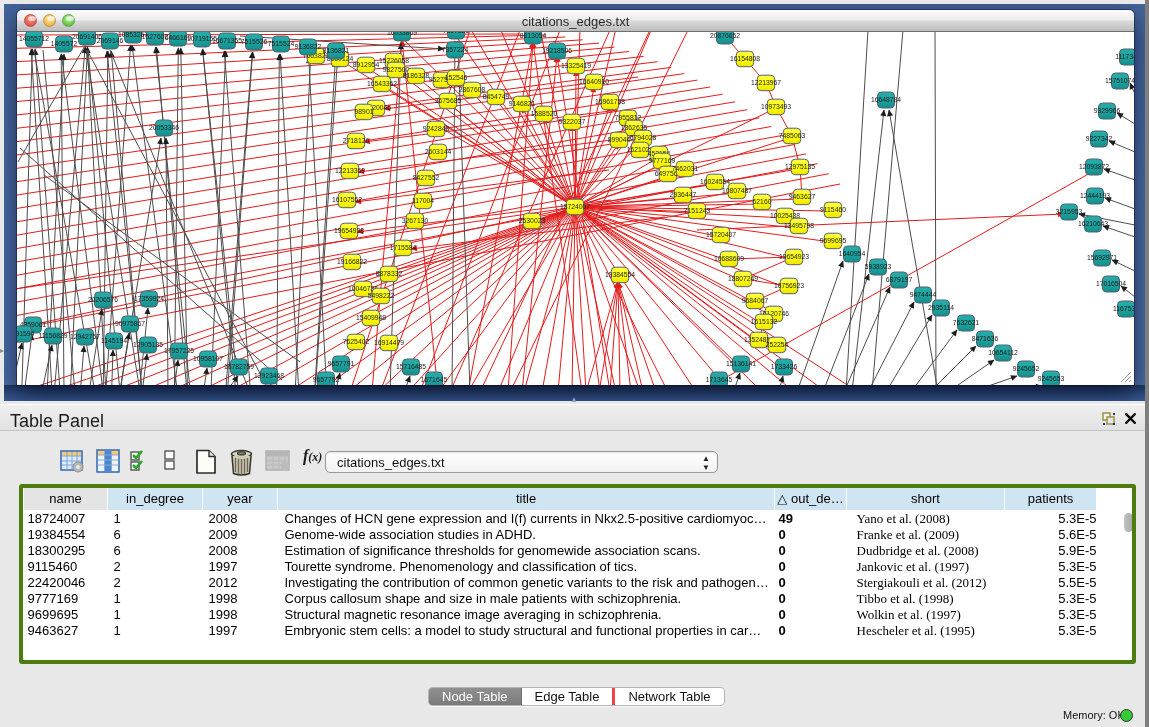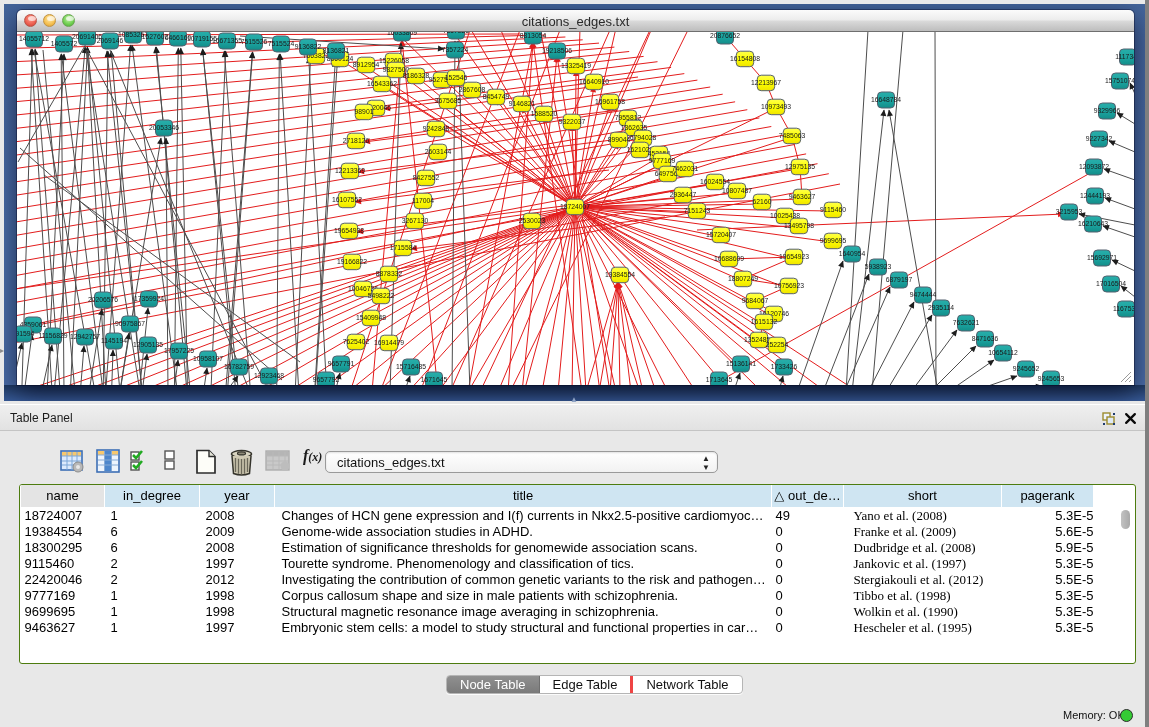--- a/index.html
+++ b/index.html
@@ -28,56 +28,56 @@
 #tlg { left:45px; background:radial-gradient(circle at 50% 35%, #c5f0a8, #6ecf4f 60%, #4da335); border:1px solid #6aa353;}
 #canvas { position:absolute; left:0; top:22px; width:1117px; height:353px; background:#ffffff; overflow:hidden; }
 
 
 #chev { position:absolute; left:0px; top:346px; width:6px; height:9px; color:#8a8a8a; font-size:8px; z-index:6;}
 
 
 #bottom { position:absolute; left:0; top:401px; width:1145px; height:326px; background:#e8e8e8; }
 #tphead { position:absolute; left:0; top:3px; width:100%; height:27px;
   background:linear-gradient(180deg,#efefef,#e2e2e2); border-top:1px solid #fff; border-bottom:1px solid #c4c4c4; }
-#tphead .t { position:absolute; left:10px; top:6px; font-size:12px; color:#1c1c1c; }
+#tphead .t { position:absolute; left:10px; top:6px; font-size:18px; color:#1c1c1c; }
 #tpfloat { position:absolute; left:1102px; top:7px; width:14px; height:14px; }
 #tpclose { position:absolute; left:1124px; top:7px; width:13px; height:13px; }
 
 
 #toolbar { position:absolute; left:0; top:31px; width:100%; height:50px;margin-left:39px; }
 .ticon { position:absolute; top:17px; }
 #dropdown { position:absolute; left:286px; top:19px; width:393px; height:22px; background:linear-gradient(180deg,#ffffff,#f2f2f2);
   border:1px solid #9a9a9a; border-radius:5px; box-shadow:inset 0 1px 2px rgba(0,0,0,0.12); }
 #dropdown .dt { position:absolute; left:11px; top:3px; font-size:13px; color:#111; }
 #dropdown .ar { position:absolute; right:7px; top:2px; font-size:8px; color:#222; line-height:9px; text-align:center; }
 
 
 #tablebox { position:absolute; left:19px; top:83px; width:1117px; height:180px; background:#fff;
-  border:1px solid #4d7c0f; border-radius:3px; overflow:hidden; }
+  border:4px solid #4d7c0f; border-radius:3px; overflow:hidden; }
 table#grid { border-collapse:collapse; table-layout:fixed; width:1073px; font-size:13px; color:#000; }
 #grid th { height:22px; background:#cfe5f2; border:1px solid #ffffff; border-top:none;
   font-weight:normal; font-size:13px; padding:0; }
 #grid th.c1 { background:#e4e4e4; }
 #grid td { height:15.9px; padding:0 0 0 4px; white-space:nowrap; overflow:hidden; font-size:13px; }
 #grid col.c1 { width:84px; } #grid col.c2 { width:95px; } #grid col.c3 { width:75px; }
 #grid col.c4 { width:497px; } #grid col.c5 { width:72px; } #grid col.c6 { width:158px; }
 #grid col.c7 { width:92px; }
 #grid td.c1 { padding-left:4px; }
 #grid td.c2 { padding-left:6px; }
 #grid td.c3 { padding-left:6px; }
 #grid td.c4 { padding-left:7px; }
-#grid td.c5 { padding-left:4px; }
+#grid td.c5 { padding-left:4px;font-weight:bold; }
 #grid td.c6 { padding-left:10px;font-family:Liberation Serif, serif; }
 #grid td.c7 { padding-left:5px;text-align:right; }
 #vthumb { position:absolute; left:1101px; top:25px; width:9px; height:19px; background:linear-gradient(90deg,#c2c2c2,#a8a8a8); border-radius:5px; }
 
 
-#tabs { position:absolute; left:428px; top:274px; height:19px; display:flex;
+#tabs { position:absolute; left:428px; top:286px; height:19px; display:flex;
   border:1px solid #b5b5b5; border-radius:4px; overflow:hidden; background:#fff;
-  box-shadow:0 1px 0 rgba(255,255,255,0.8);margin-left:18px; }
+  box-shadow:0 1px 0 rgba(255,255,255,0.8); }
 #tabs .seg { font-size:13px; padding:1px 13px 0 13px; color:#111; border-right:3px solid #ef4444; }
 #tabs .seg.sel { background:linear-gradient(180deg,#909090,#7a7a7a); color:#fff; border-right:1px solid #6f6f6f; }
 #tabs .seg:last-child { border-right:none; }
 
 #memory { position:absolute; left:1063px; top:308px; font-size:11px; color:#111; }
 #memdot { position:absolute; left:1120px; top:308px; width:13px; height:13px; border-radius:50%;
   background:#35cb35; border:1px solid #2d2d2d; }
 
 
 #nub { position:absolute; left:570px; top:395px; width:10px; height:6px; color:#8fa3c4; font-size:8px; z-index:7; }
@@ -991,21 +991,21 @@
           <col class="c7">
         </colgroup>
       <tbody>
           <tr>
             <th class="c1">name</th>
             <th class="c2">in_degree</th>
             <th class="c3">year</th>
             <th class="c4">title</th>
             <th class="c5">△ out_de…</th>
             <th class="c6">short</th>
-            <th class="c7">pagerank</th>
+            <th class="c7">patients</th>
           </tr>
       <tr>
             <td class="c1">18724007</td>
             <td class="c2">1</td>
             <td class="c3">2008</td>
             <td class="c4">Changes of HCN gene expression and I(f) currents in Nkx2.5‑positive cardiomyoc…</td>
             <td class="c5">49</td>
             <td class="c6">Yano et al. (2008)</td>
             <td class="c7">5.3E‑5</td>
           </tr>
@@ -1053,21 +1053,21 @@
             <td class="c5">0</td>
             <td class="c6">Tibbo et al. (1998)</td>
             <td class="c7">5.3E‑5</td>
           </tr>
           <tr>
             <td class="c1">9699695</td>
             <td class="c2">1</td>
             <td class="c3">1998</td>
             <td class="c4">Structural magnetic resonance image averaging in schizophrenia.</td>
             <td class="c5">0</td>
-            <td class="c6">Wolkin et al. (1990)</td>
+            <td class="c6">Wolkin et al. (1997)</td>
             <td class="c7">5.3E‑5</td>
           </tr>
           <tr>
             <td class="c1">9463627</td>
             <td class="c2">1</td>
             <td class="c3">1997</td>
             <td class="c4">Embryonic stem cells: a model to study structural and functional properties in car…</td>
             <td class="c5">0</td>
             <td class="c6">Hescheler et al. (1995)</td>
             <td class="c7">5.3E‑5</td>

